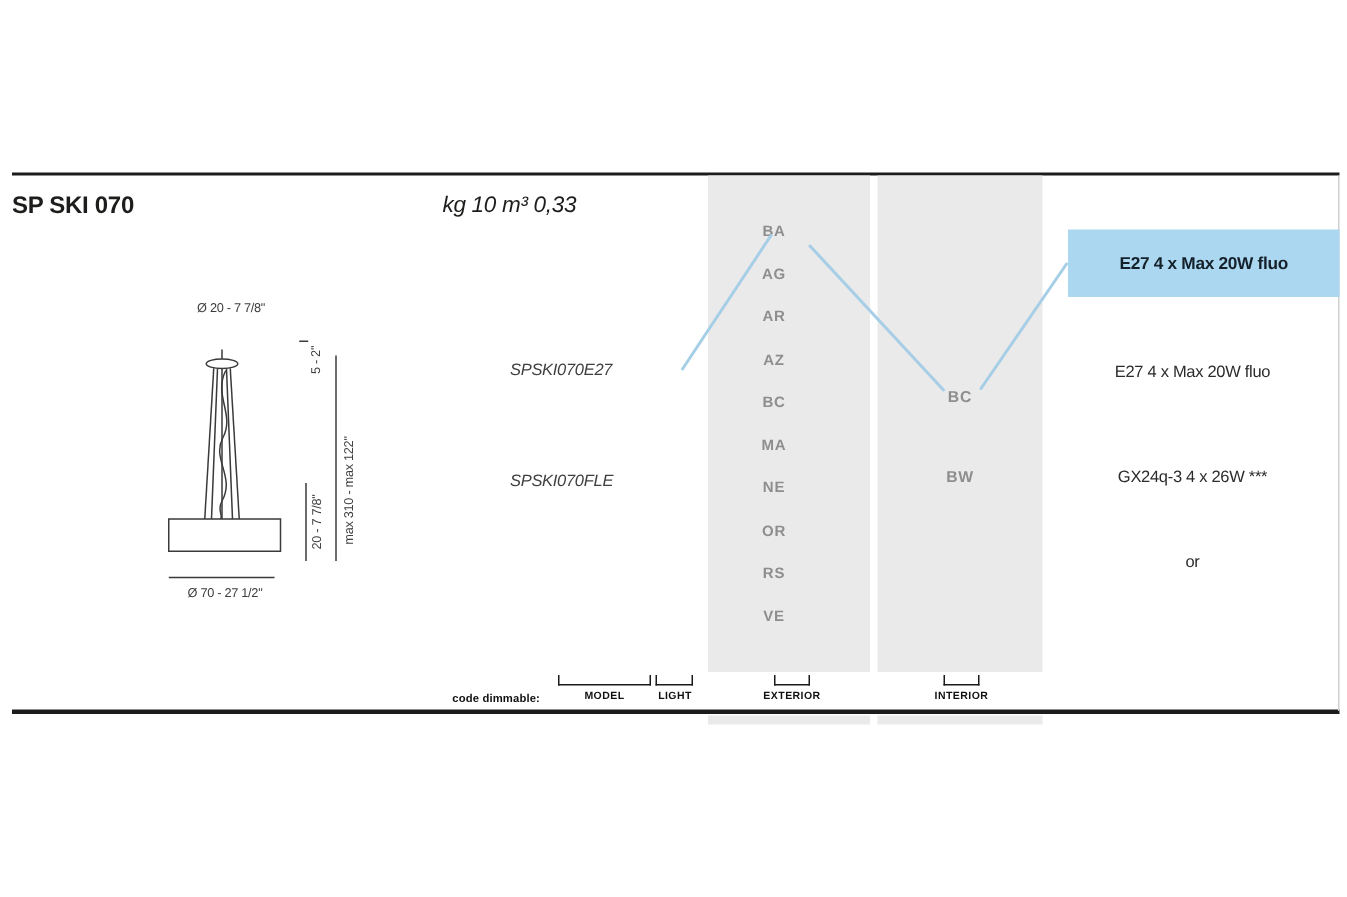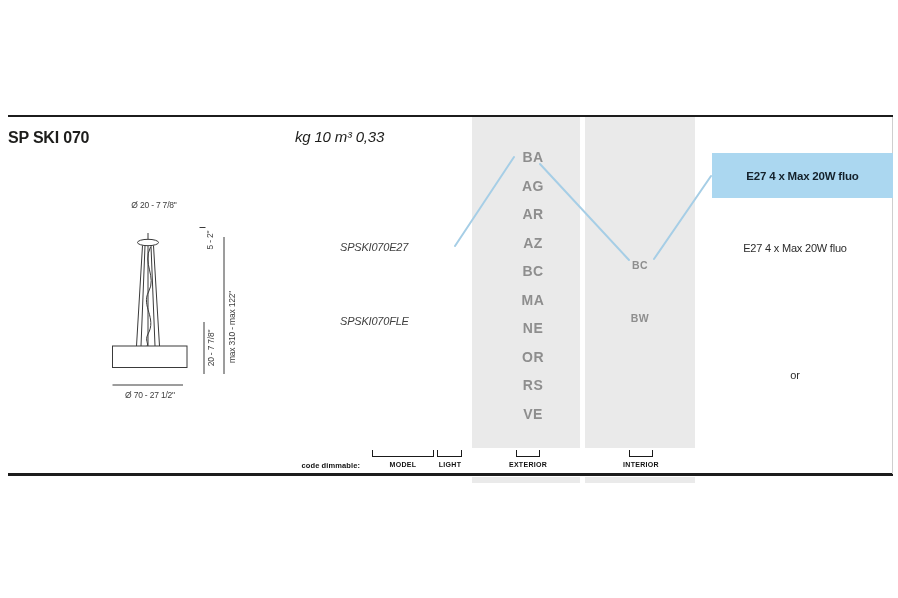--- a/index.html
+++ b/index.html
@@ -26,22 +26,22 @@
     position:absolute;font-size:8.5px;color:#3d3d3d;letter-spacing:-0.2px;
     white-space:nowrap;transform:translate(-50%,-50%);
   }
   .dim-label.rot{transform:translate(-50%,-50%) rotate(-90deg);}
 
   .model-code{
     position:absolute;left:340px;width:110px;text-align:left;
     font-size:11px;color:#3f3f3f;letter-spacing:-0.2px;white-space:nowrap;font-style:italic;
   }
   .ext-code{
-    position:absolute;left:488px;width:90px;text-align:center;height:12px;
-    font-size:14px;font-weight:bold;color:#8e8e8e;letter-spacing:0.5px;
+    position:absolute;left:471px;width:90px;text-align:center;height:12px;
+    font-size:10px;font-weight:bold;color:#8e8e8e;letter-spacing:0.5px;
   }
   .int-code{
     position:absolute;left:585px;width:110px;text-align:center;height:12px;
     font-size:10.5px;font-weight:bold;color:#8e8e8e;letter-spacing:0.5px;
   }
 
   .hl-box{
     position:absolute;left:712px;top:153px;width:181px;height:45px;
     background:#abd7f0;display:flex;align-items:center;justify-content:center;
   }
@@ -141,20 +141,21 @@
       <path d="M540,164 L629,260"></path>
       <path d="M654,259 L711,176"></path>
     </g>
   </svg>
 
   <div class="hl-box">
     <span>E27 4 x Max 20W fluo</span>
   </div>
 
   <div class="lamp-txt" style="top:242px;">E27 4 x Max 20W fluo</div>
+  <div class="lamp-txt" style="top:312px;">GX24q-3 4 x 26W ***</div>
   <div class="lamp-txt" style="top:369px;">or</div>
 
   <div class="cs-label">code dimmable:</div>
 
   <div class="bracket" style="left:372px;width:62px;"></div>
   <div class="bracket" style="left:437px;width:25px;"></div>
   <div class="bracket" style="left:516px;width:24px;"></div>
   <div class="bracket" style="left:629px;width:24px;"></div>
 
   <div class="seg-label" style="left:403px;">MODEL</div>

